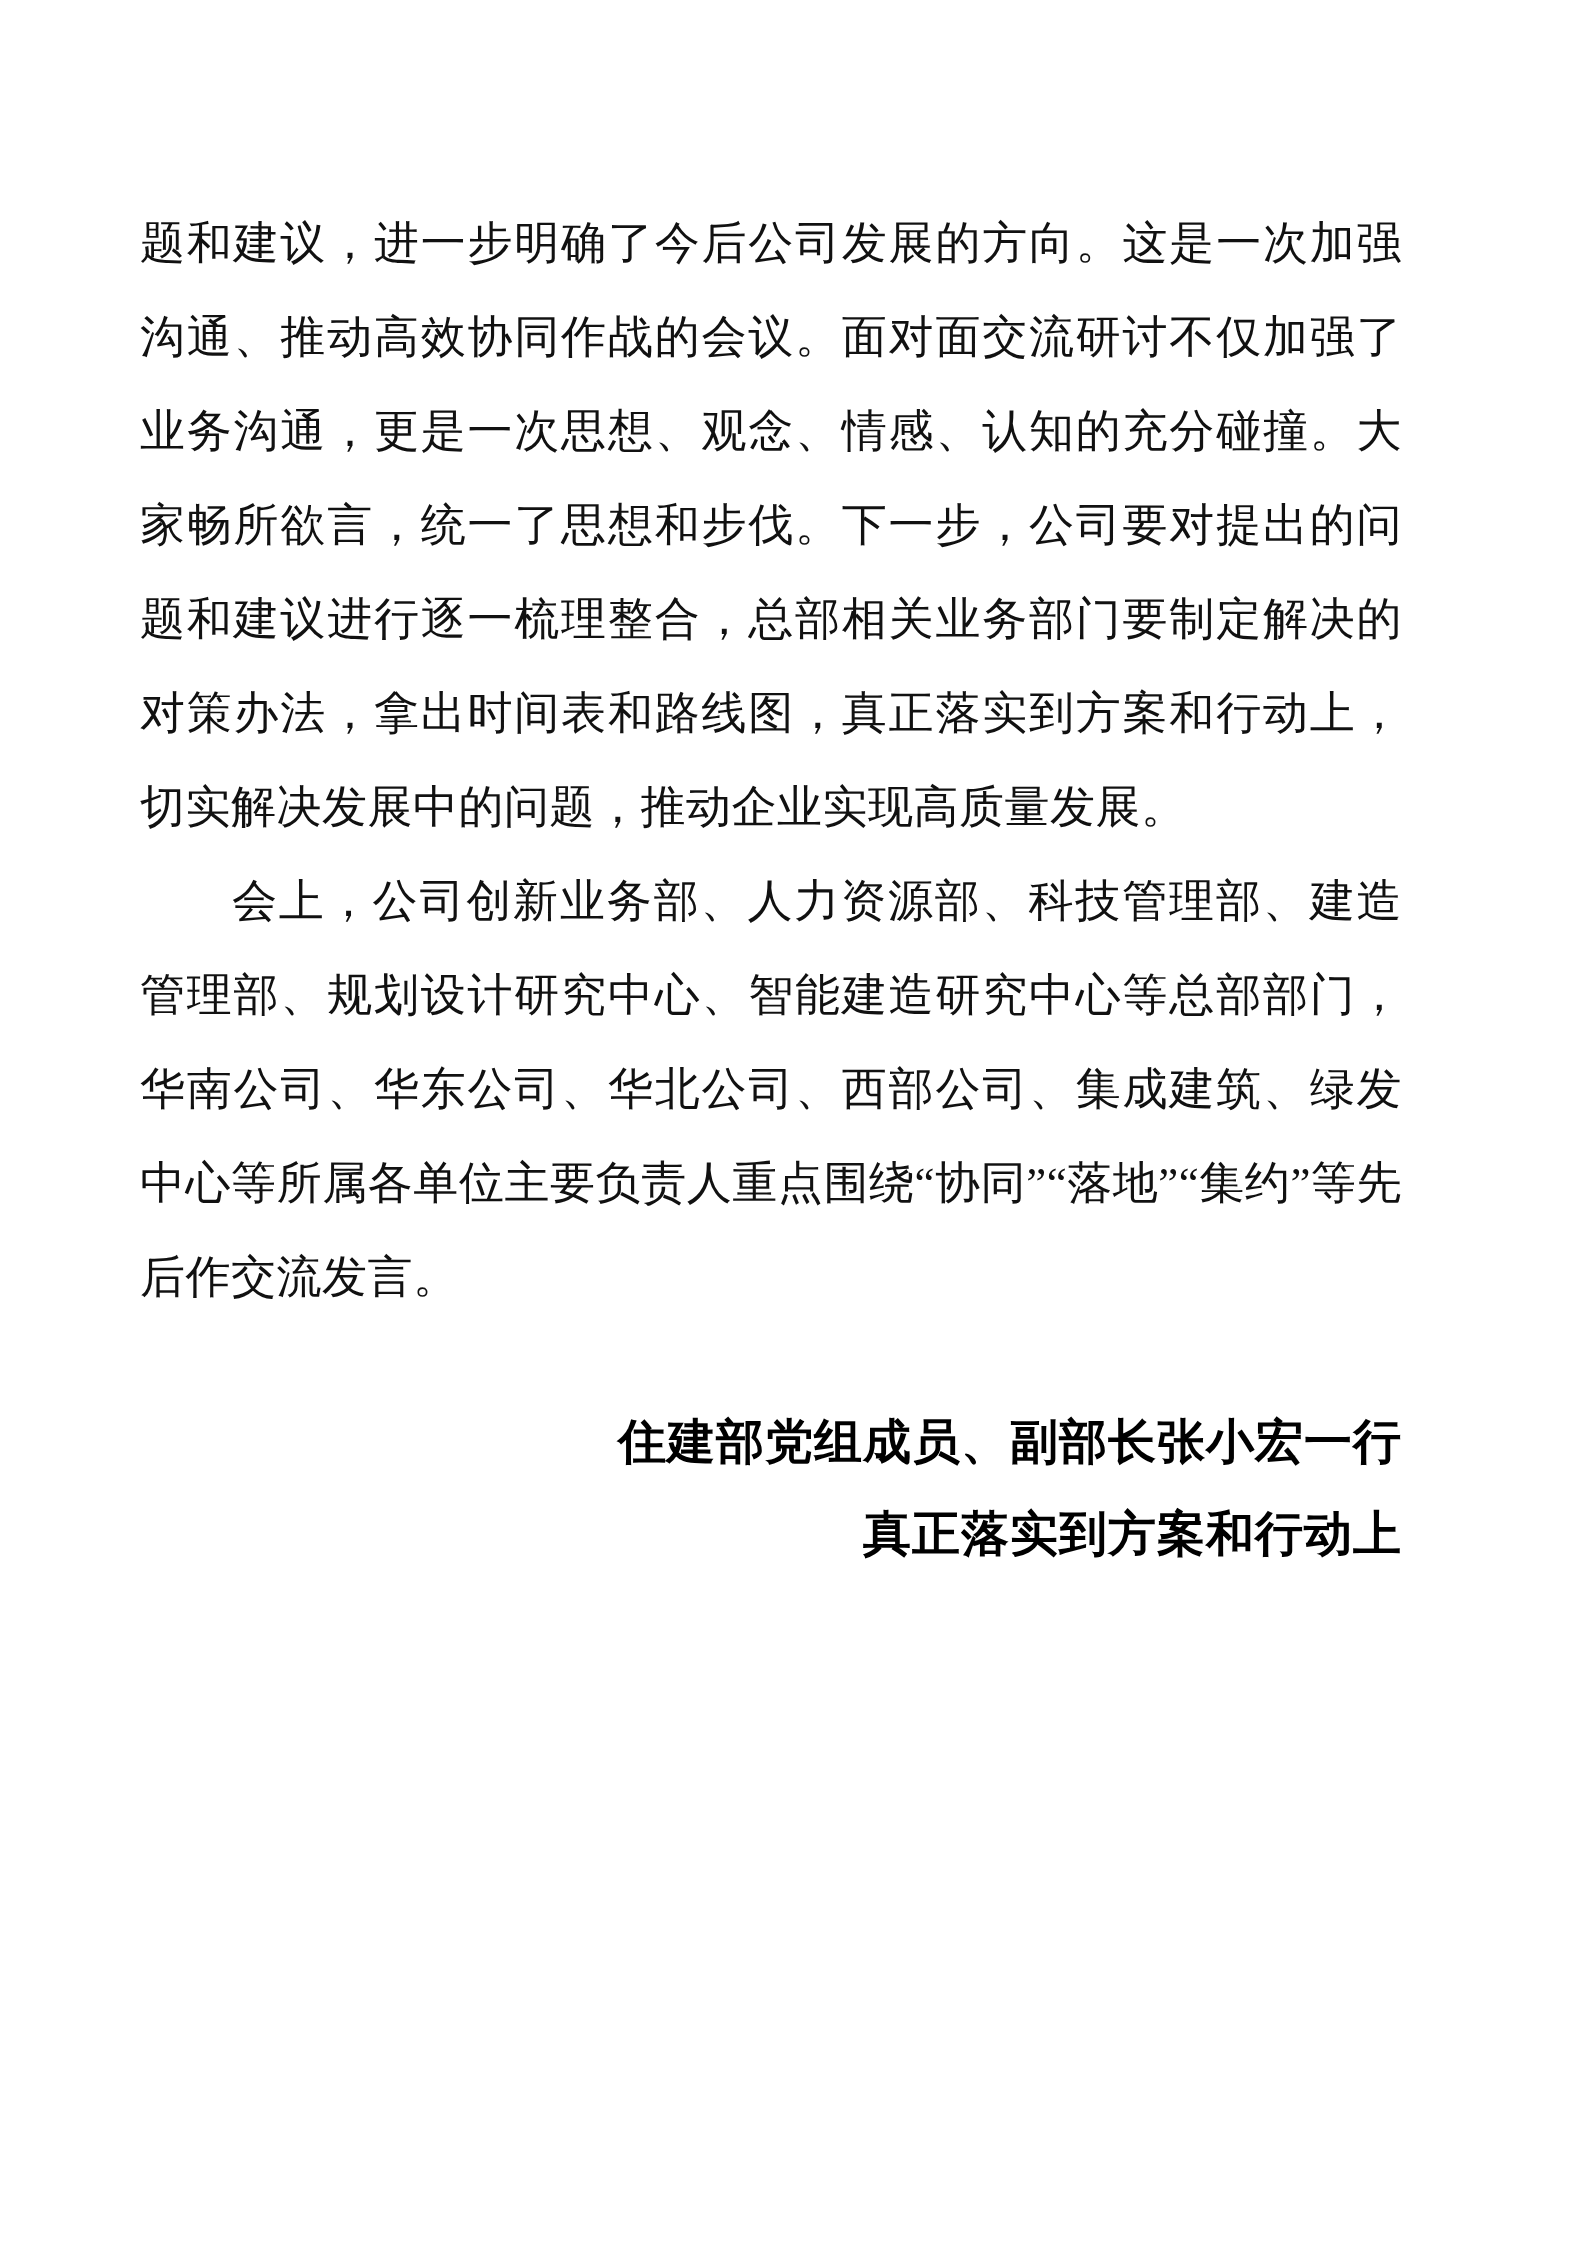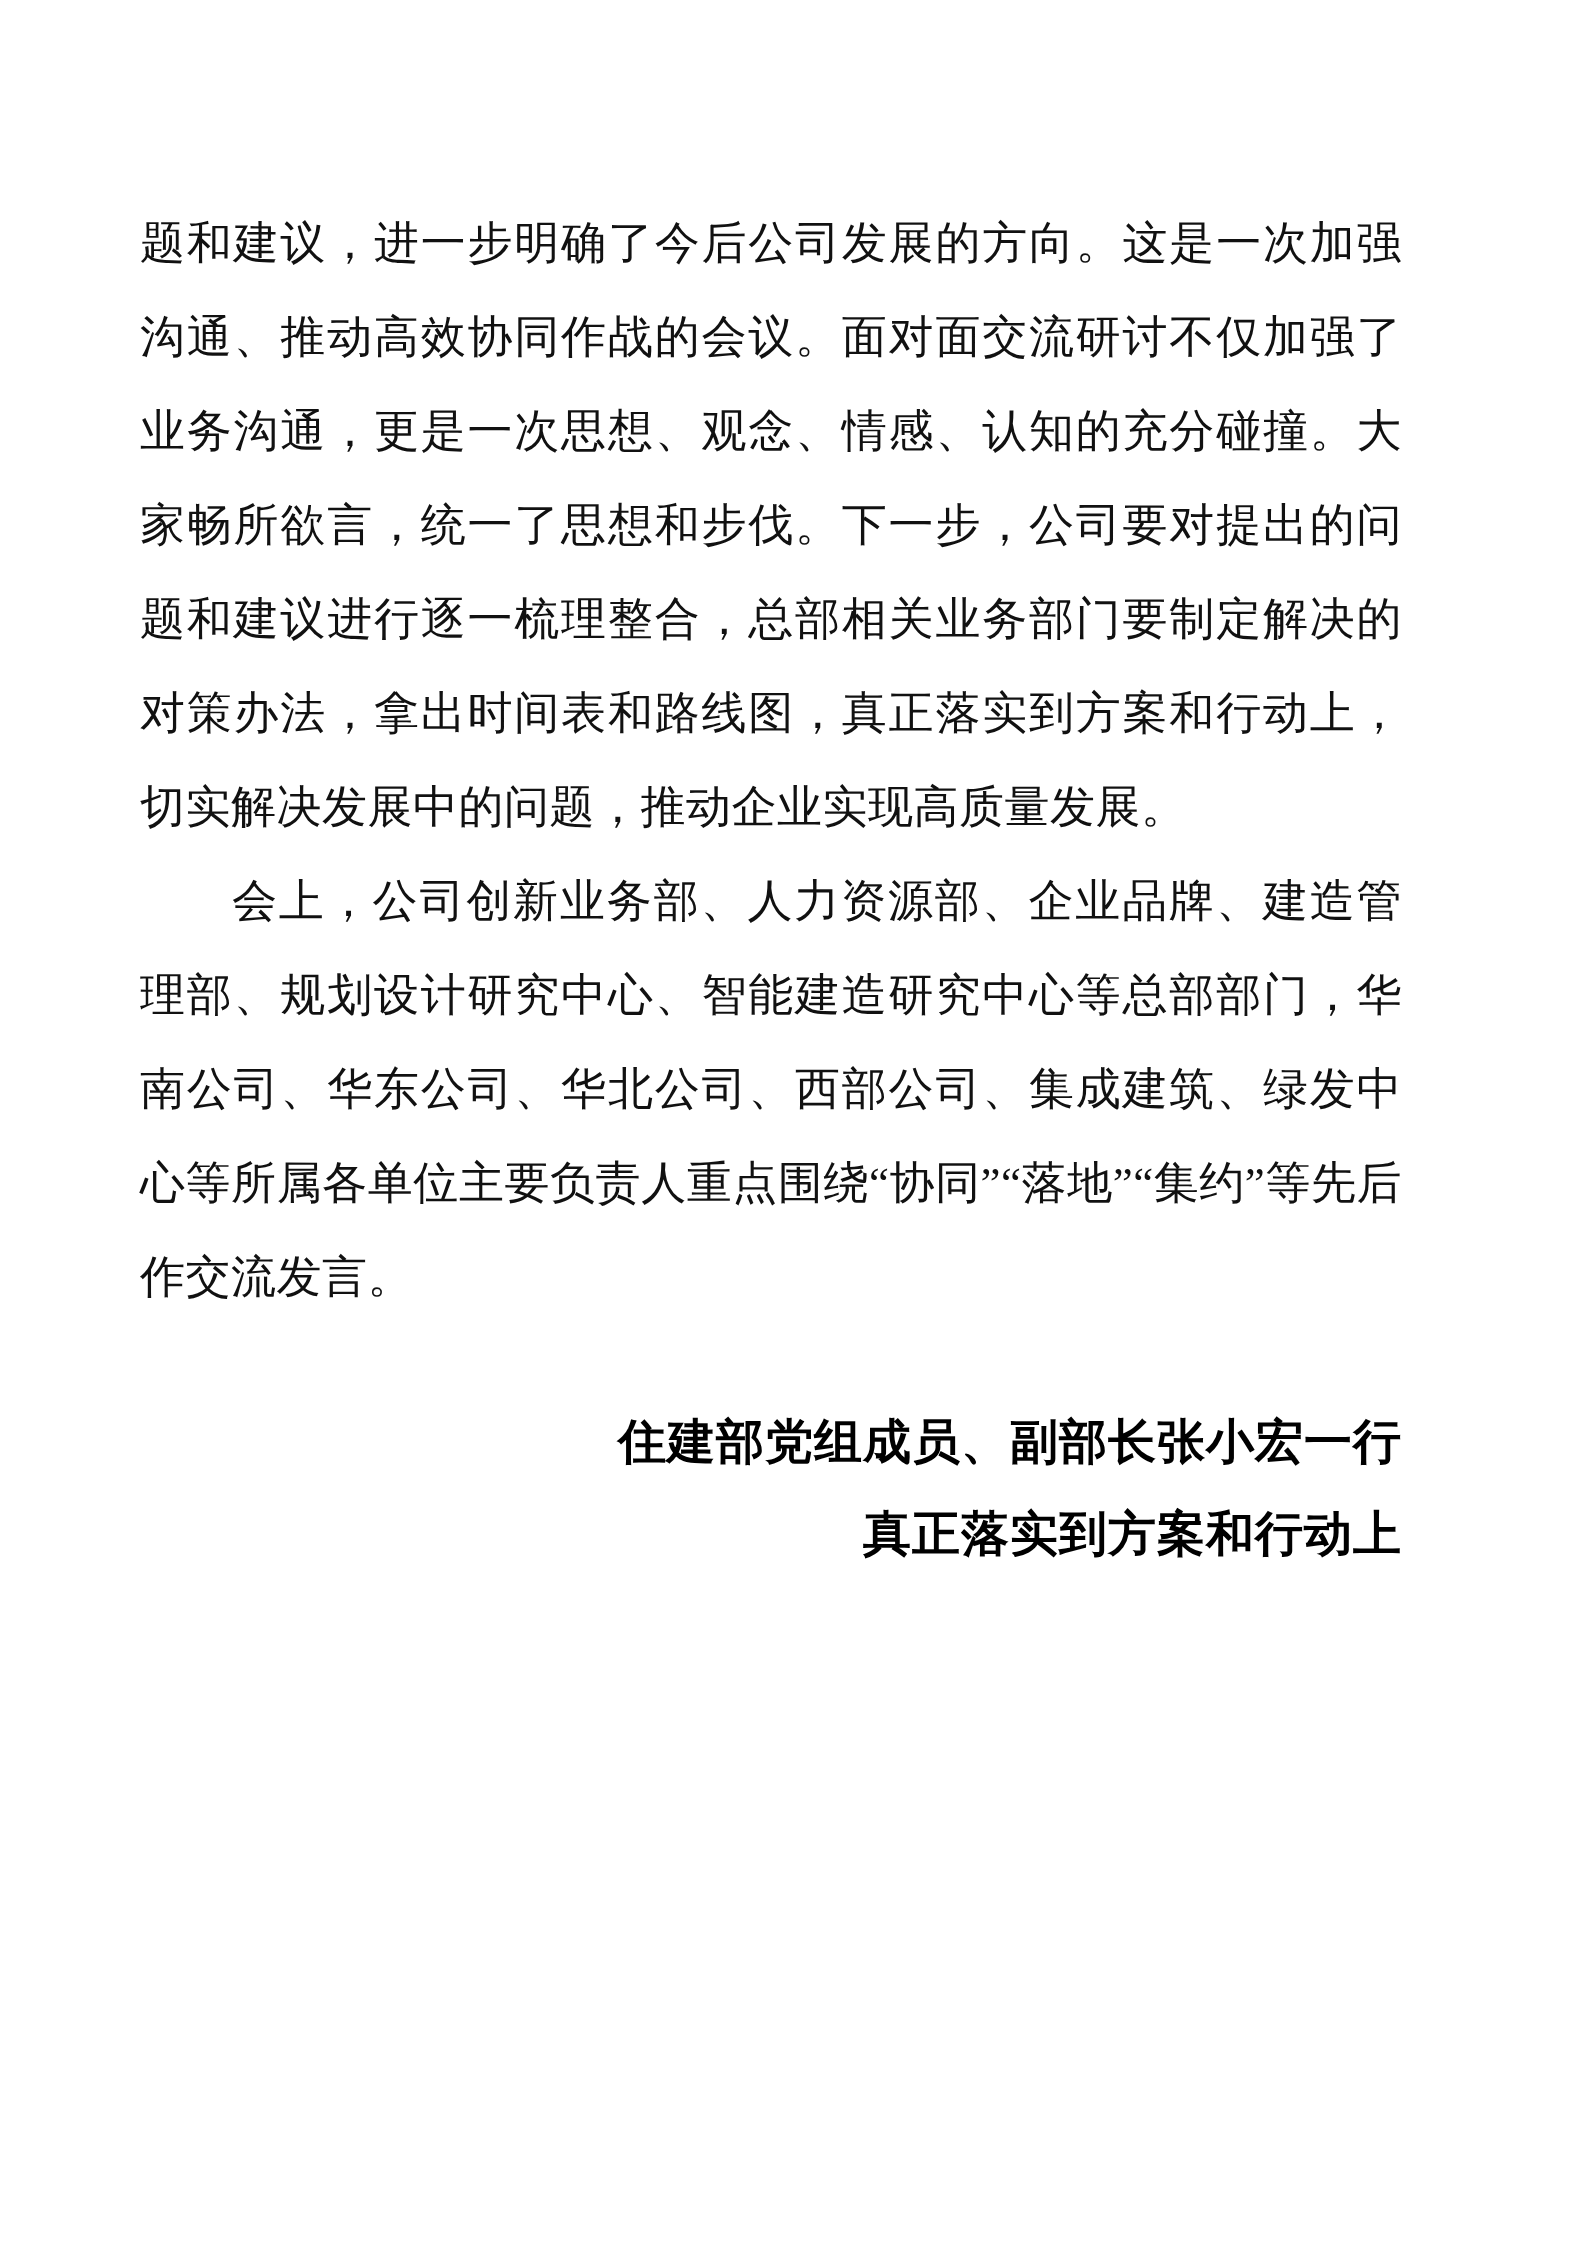--- a/index.html
+++ b/index.html
@@ -65,21 +65,21 @@
 </head>
 <body>
 
 <div class="page">
 
   <div class="content">
 
     <p class="para">题和建议，进一步明确了今后公司发展的方向。这是一次加强沟通、推动高效协同作战的会议。面对面交流研讨不仅加强了业务沟通，更是一次思想、观念、情感、认知的充分碰撞。大家畅所欲言，统一了思想和步伐。下一步，公司要对提出的问题和建议进行逐一梳理整合，总部相关业务部门要制定解决的对策办法，拿出时间表和路线图，真正落实到方案和行动上，切实解决发展中的问题，推动企业实现高质量发展。</p>
 
 
-    <p class="para indent">会上，公司创新业务部、人力资源部、企业品牌、建造管理部、规划设计研究中心、智能建造研究中心等总部部门，华南公司、华东公司、华北公司、西部公司、集成建筑、绿发中心等所属各单位主要负责人重点围绕“协同”“落地”“集约”等先后作交流发言。</p>
+    <p class="para indent">会上，公司创新业务部、人力资源部、科技管理部、建造管理部、规划设计研究中心、智能建造研究中心等总部部门，华南公司、华东公司、华北公司、西部公司、集成建筑、绿发中心等所属各单位主要负责人重点围绕“协同”“落地”“集约”等先后作交流发言。</p>
 
     <div class="spacer-before-heading"></div>
 
     <div class="heading-block">
       <div class="heading">住建部党组成员、副部长张小宏一行</div>
       <div class="heading">真正落实到方案和行动上</div>
     </div>
 
     <div class="spacer-after-heading"></div>
 

